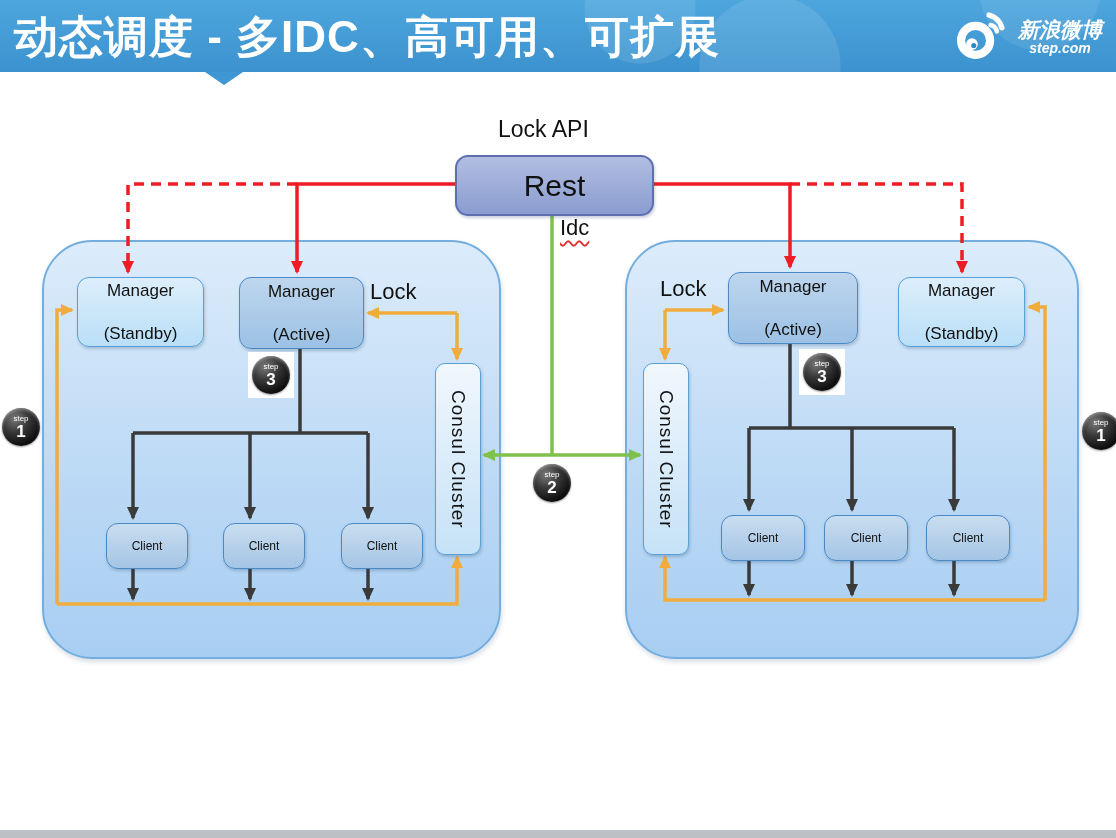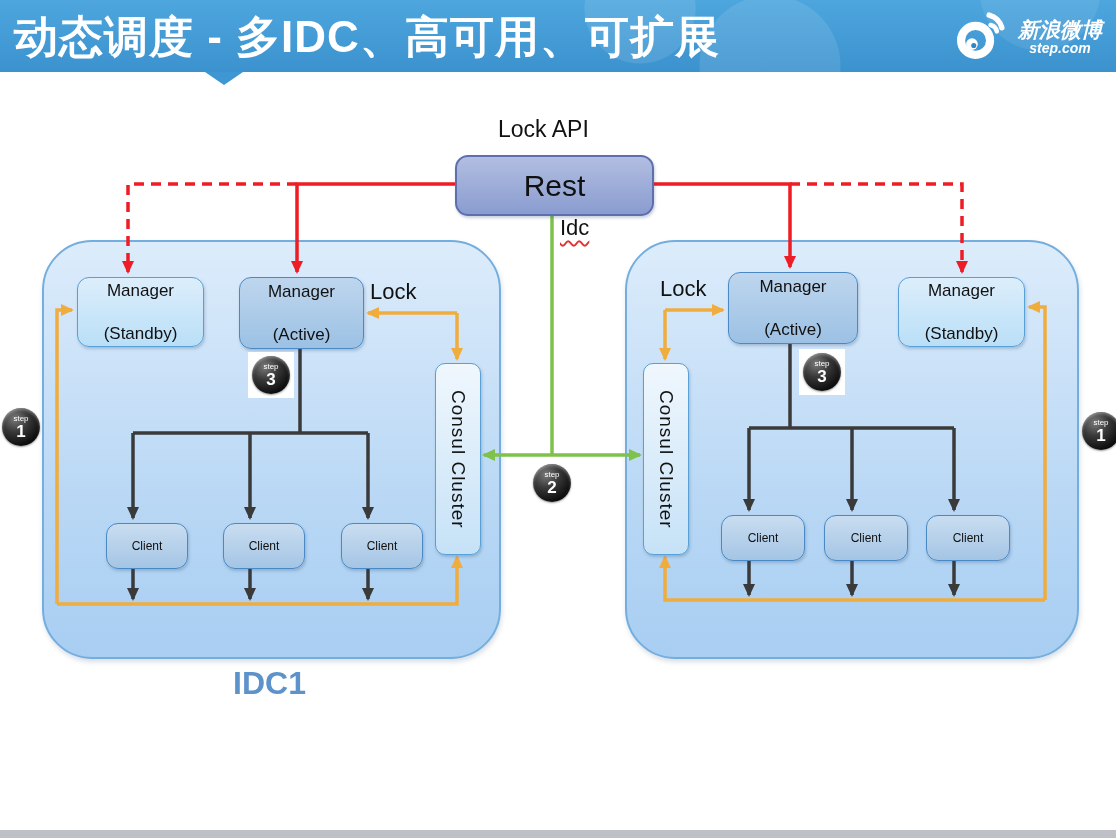--- a/index.html
+++ b/index.html
@@ -90,21 +90,20 @@
   <div class="header-tab"></div>
 
   <div class="plain-label restapi" style="left:498px;top:116px;">Lock API</div>
   <div class="node roam" style="left:455px;top:155px;width:195px;height:57px;">
     <span>Rest</span>
   </div>
   <div class="plain-label idclink" style="left:560px;top:215px;">Idc</div>
 
   <div class="idc" style="left:42px;top:240px;width:455px;height:415px;"></div>
   <div class="idc" style="left:625px;top:240px;width:450px;height:415px;"></div>
-  <div class="idc-label" style="left:42px;top:665px;width:455px;">IDC1</div>
 
   <svg class="links" width="1116" height="838" viewBox="0 0 1116 838">
     <defs>
       <marker id="arRed" markerUnits="userSpaceOnUse" markerWidth="14" markerHeight="13" refX="11" refY="6" orient="auto">
           <path d="M0,0 L13,6 L0,12 Z" fill="#ee1c25"></path>
         </marker>
       <marker id="arGreen" markerUnits="userSpaceOnUse" markerWidth="14" markerHeight="13" refX="11" refY="6" orient="auto">
           <path d="M0,0 L13,6 L0,12 Z" fill="#7ec14b"></path>
         </marker>
       <marker id="arOrange" markerUnits="userSpaceOnUse" markerWidth="14" markerHeight="13" refX="11" refY="6" orient="auto">

